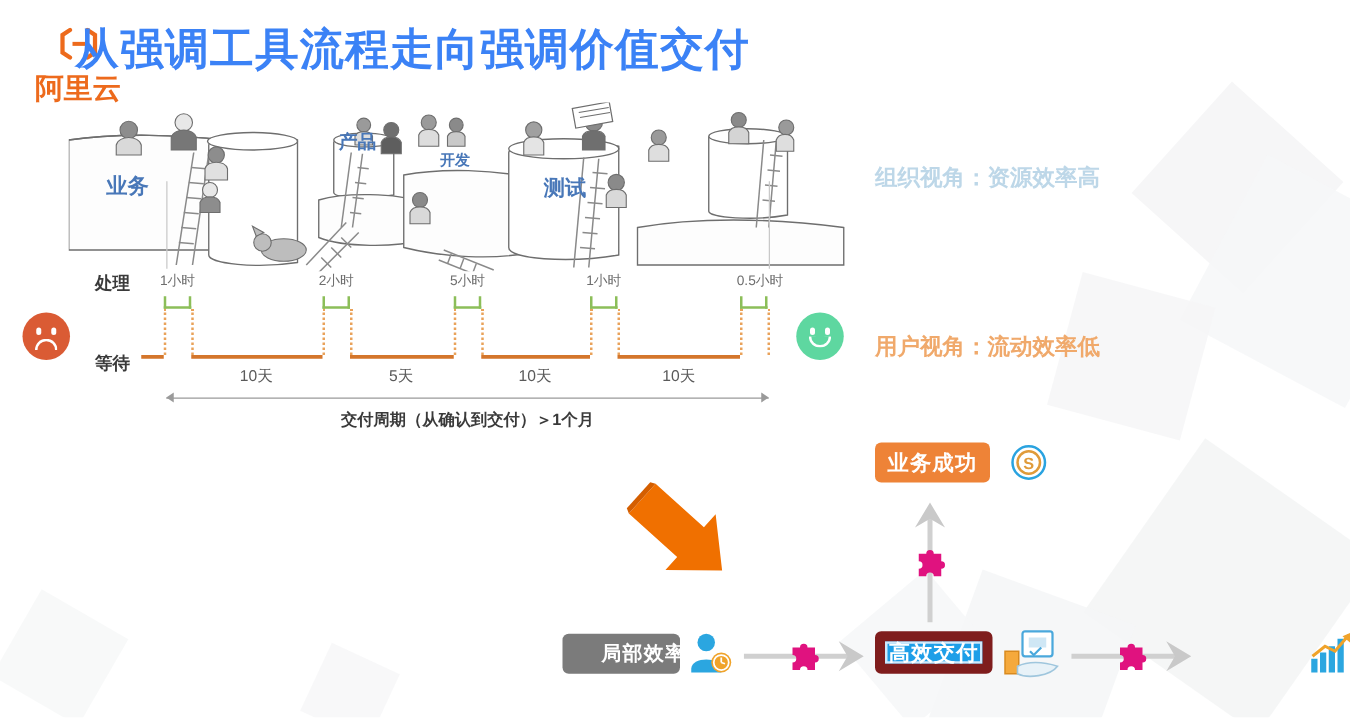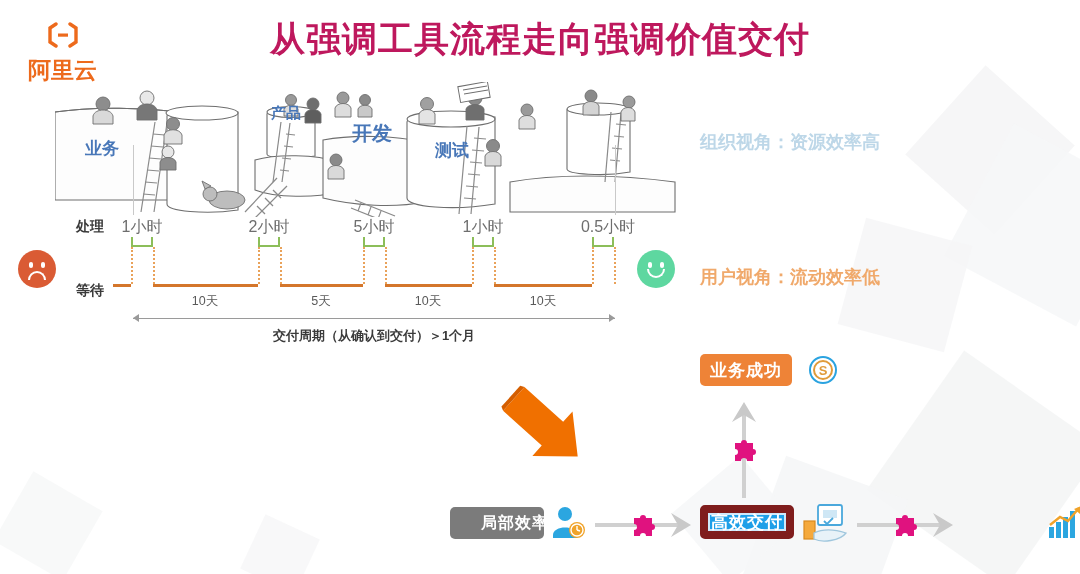--- a/index.html
+++ b/index.html
@@ -33,39 +33,40 @@
     display: flex; align-items: center; gap: 7px; flex-direction: column;
   }
   #logo .mark {
     width: 34px; height: 26px; position: relative;
   }
   #logo .logo-text {
     font-size: 23px; font-weight: bold; color: #ED6A1C; letter-spacing: 0px;
   }
   #title {
     position: absolute; left: 0; right: 0; top: 16px;
-    text-align: center;
+    text-align: left;
     font-size: 35px; font-weight: bold;
-    color: #be185d;
+    color: #3b82f6;
     letter-spacing: 1px;
+    padding-left: 60px;
   }
 
   
   #illustration {
     position: absolute; left: 55px; top: 82px;
     width: 625px; height: 135px;
   }
   #illustration svg { display:block; }
   .silo-label {
     position: absolute;
     color: #4877B8; font-size: 17px; font-weight: bold;
   }
   .silo-biz  { left: 30px;  top: 55px; }
   .silo-prod { left: 216px; top: 22px; font-size: 15px;}
-  .silo-dev  { left: 297px; top: 38px; font-size: 20px;}
+  .silo-dev  { left: 297px; top: 38px; font-size: 12px;}
   .silo-test { left: 380px; top: 57px; }
 
   
   #timeline { position:absolute; left: 0; top: 215px; width: 700px; height: 145px; }
   .tl-rowlabel {
     position:absolute; font-size: 14px; font-weight: bold; color: #3A3A3A;
   }
   .tl-proc-label { left: 76px; top: 3px; }
   .tl-wait-label { left: 76px; top: 67px; }
 
@@ -79,21 +80,21 @@
   .face .mouth { position:absolute; left:10px; width:18px; height:9px; border:2px solid #fff; }
   #face-sad .mouth { bottom: 8px; border-bottom:none; border-radius: 9px 9px 0 0; }
   #face-happy .mouth { bottom: 10px; border-top:none; border-radius: 0 0 9px 9px; }
 
   
   .proc {
     position: absolute; top: 22px; height: 10px;
     border: 2px solid #8CBE59; border-top: none;
   }
   .proc-lbl {
-    position: absolute; top: 2px; font-size: 16px; color: #6E6E6E; white-space: nowrap;
+    position: absolute; top: 2px; font-size: 11px; color: #6E6E6E; white-space: nowrap;
     transform: translateX(-50%);
   }
   
   .riser {
     position: absolute; width: 0; border-left: 2px dotted #E9A25A; top: 32px;
   }
   
   .wait-bar {
     position: absolute; height: 3px; background: #D4762B; top: 69px;
   }

